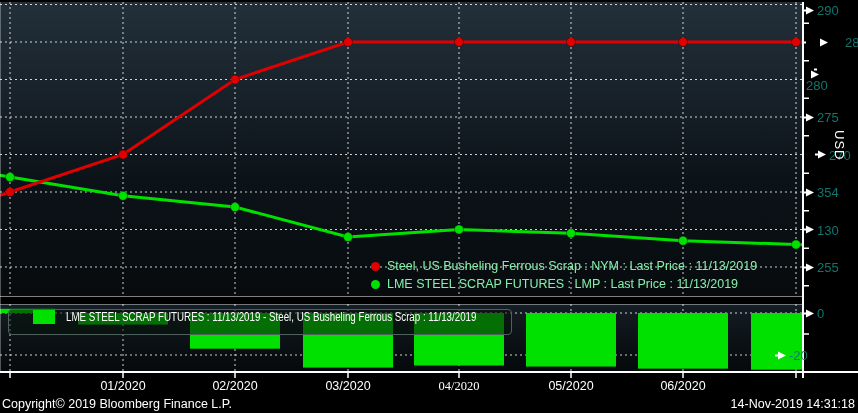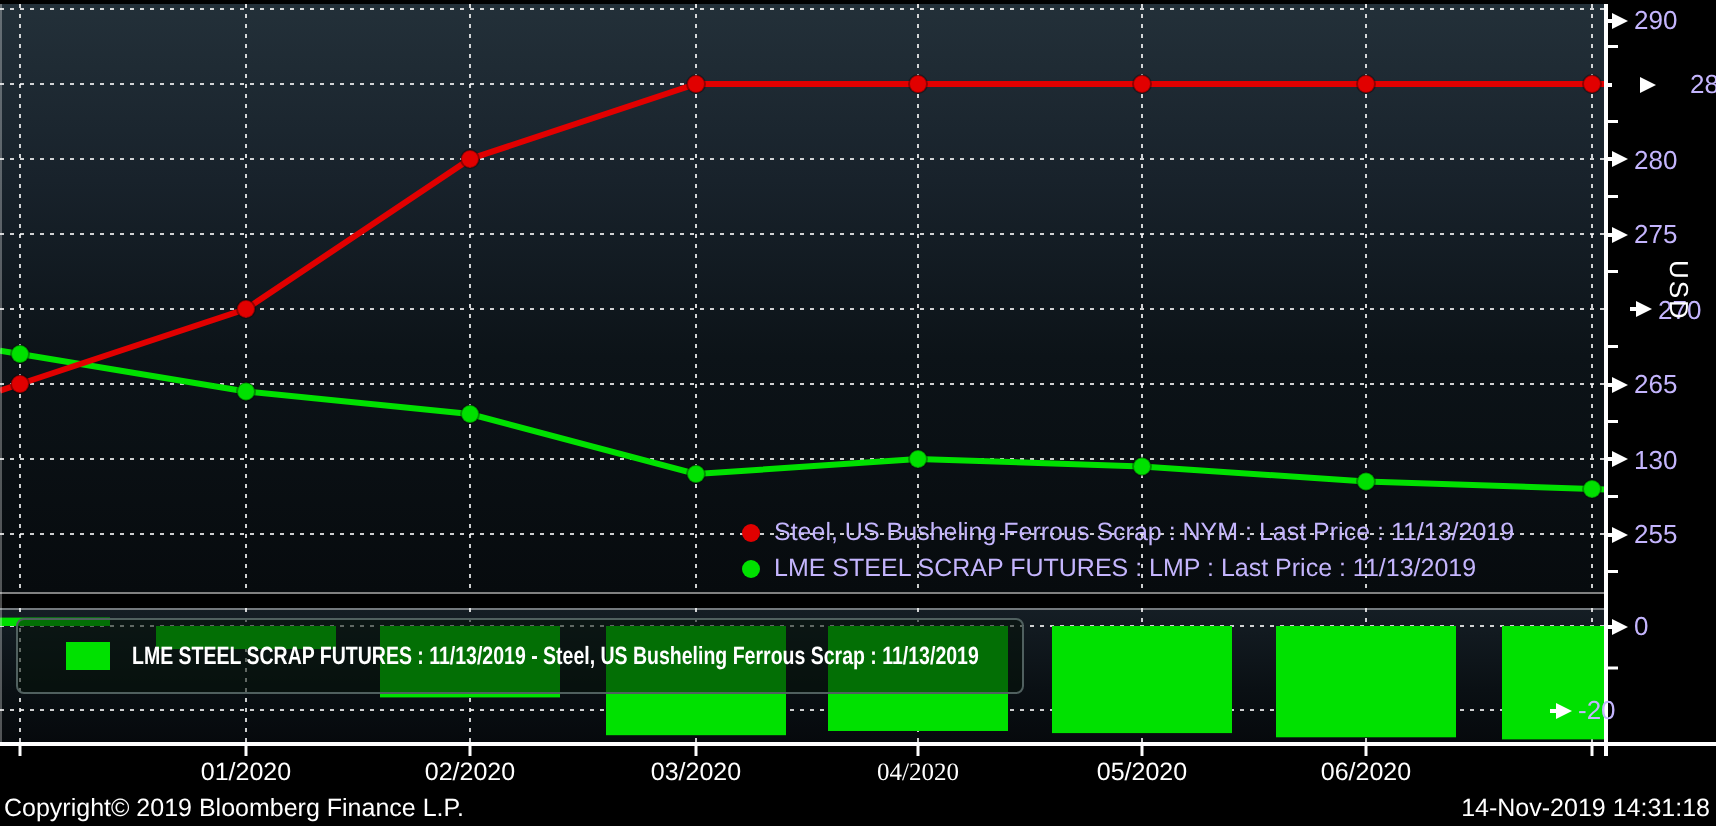--- a/index.html
+++ b/index.html
@@ -14,38 +14,38 @@
   }
   #spread-panel{
     top:304px;height:68px;width:803px;
     background:linear-gradient(180deg,#151e25 0%,#0a1014 60%,#06090c 100%);
   }
   #chart-svg{position:absolute;left:0;top:0;}
   
   .ytick{position:absolute;display:flex;align-items:center;transform:translateY(-50%);white-space:nowrap;}
   .tickstub{width:3px;height:2px;background:#fff;}
   .tickarrow{width:0;height:0;border-top:4px solid transparent;border-bottom:4px solid transparent;border-left:8px solid #fff;}
-  .ticklbl{margin-left:3px;font-size:13px;line-height:1;color:#c4b5fd;}
+  .ticklbl{margin-left:3px;font-size:13px;line-height:1;color:#0f766e;}
   
   .xtick-label{position:absolute;top:379px;transform:translateX(-50%);font-size:12.5px;color:#fff;white-space:nowrap;}
   
   #usd-label{
     position:absolute;right:11px;top:130px;writing-mode:vertical-rl;
     font-size:13px;letter-spacing:1px;color:#fff;
   }
   
   #main-legend{position:absolute;left:371px;top:257px;}
   .legend-row{display:flex;align-items:center;height:18px;white-space:nowrap;}
   .legend-dot{width:9px;height:9px;border-radius:50%;margin-right:7px;flex:none;}
-  .legend-text{font-size:12.5px;color:#c4b5fd;}
+  .legend-text{font-size:12.5px;color:#86efac;}
   
   #spread-legend{
-    position:absolute;left:8px;top:309px;width:504px;height:38px;box-sizing:border-box;
+    position:absolute;left:8px;top:309px;width:504px;height:26px;box-sizing:border-box;
     background:rgba(6,18,10,0.55);border:1px solid #50605f;border-radius:4px;
-    display:flex;align-items:center;padding-left:24px;overflow:hidden;font-weight:bold;
+    display:flex;align-items:flex-start;padding-left:24px;overflow:hidden;
   }
   #spread-legend-swatch{width:22px;height:14px;margin-right:11px;flex:none;}
   #spread-legend-text{font-size:12.5px;white-space:nowrap;transform:scaleX(0.78);transform-origin:left center;color:#fff;}
   
   #copyright{position:absolute;left:2px;top:397px;font-size:12.5px;color:#fff;white-space:nowrap;}
   #timestamp{position:absolute;right:3px;top:397px;font-size:12.5px;color:#fff;white-space:nowrap;}
 </style>
 </head>
 <body>
 
@@ -142,39 +142,39 @@
       <div class="ytick" style="left: 803px; top: 10px;">
         <span class="tickstub"></span>
         <span class="tickarrow"></span>
         <span class="ticklbl">290</span>
       </div>
       <div class="ytick" style="left: 803px; top: 42px; gap: 14px;">
         <span class="tickstub"></span>
         <span class="tickarrow"></span>
         <span class="ticklbl">285</span>
       </div>
-      <div class="ytick" style="left: 803px; top: 79.5px;">
+      <div class="ytick" style="left: 803px; top: 79.5px; flex-direction: column;">
         <span class="tickstub"></span>
         <span class="tickarrow"></span>
         <span class="ticklbl">280</span>
       </div>
       <div class="ytick" style="left: 803px; top: 117px;">
         <span class="tickstub"></span>
         <span class="tickarrow"></span>
         <span class="ticklbl">275</span>
       </div>
       <div class="ytick" style="left: 803px; top: 154.5px; padding-left: 12px;">
         <span class="tickstub"></span>
         <span class="tickarrow"></span>
         <span class="ticklbl">270</span>
       </div>
       <div class="ytick" style="left: 803px; top: 192px;">
         <span class="tickstub"></span>
         <span class="tickarrow"></span>
-        <span class="ticklbl">265</span>
+        <span class="ticklbl">354</span>
       </div>
       <div class="ytick" style="left: 803px; top: 229.5px;">
         <span class="tickstub"></span>
         <span class="tickarrow"></span>
         <span class="ticklbl">130</span>
       </div>
       <div class="ytick" style="left: 803px; top: 267px;">
         <span class="tickstub"></span>
         <span class="tickarrow"></span>
         <span class="ticklbl">255</span>

